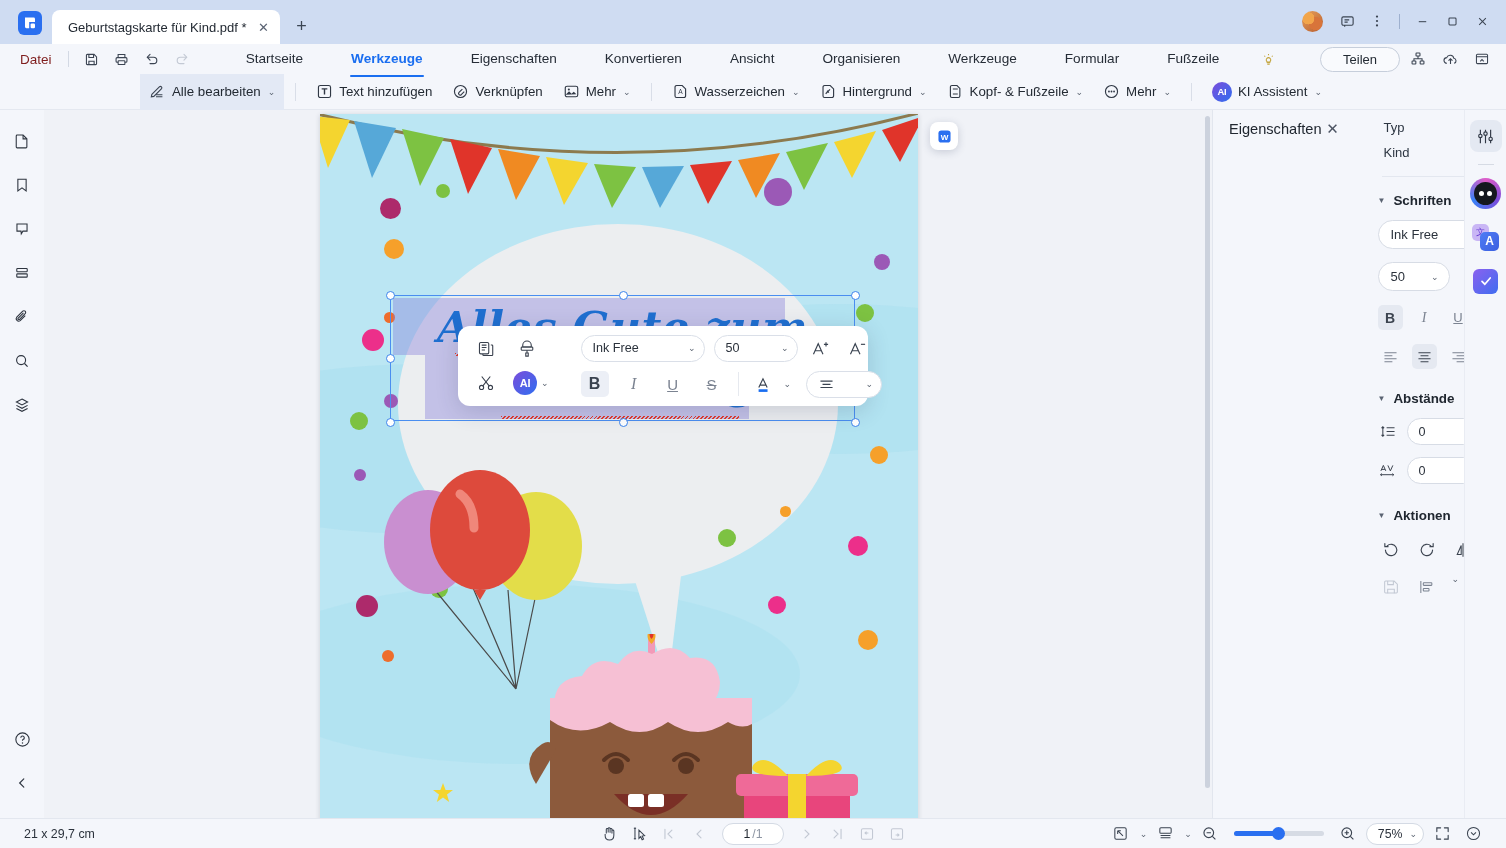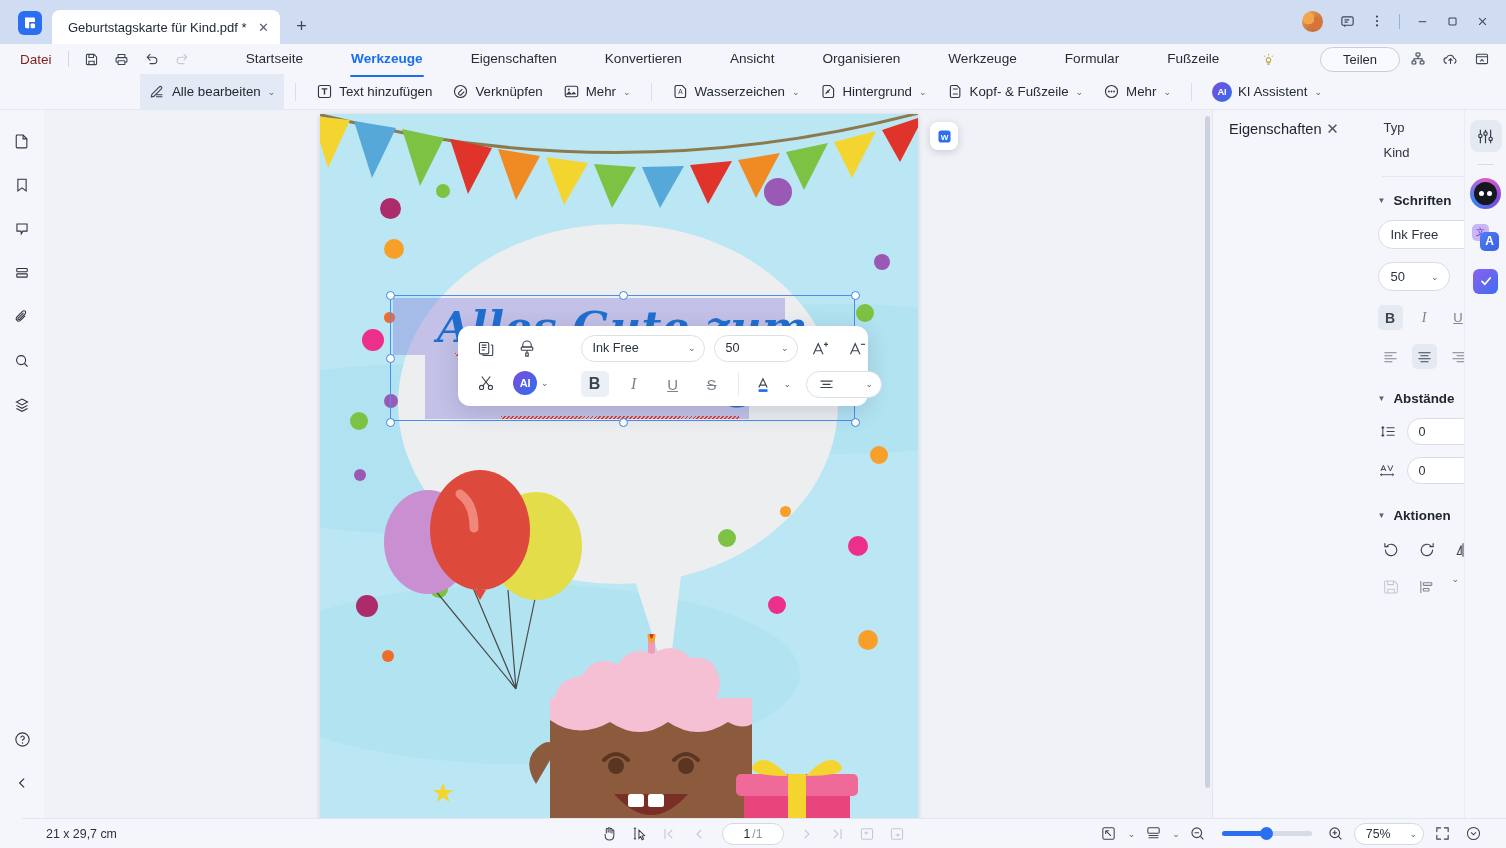--- a/index.html
+++ b/index.html
@@ -134,34 +134,34 @@
   .bot-circ { width:27px;height:27px;border-radius:50%; background:radial-gradient(circle at 50% 50%,#20242c 0 62%, transparent 63%); position:relative; display:flex;align-items:center;justify-content:center;}
   .bot-ring { position:absolute; inset:-2px; border-radius:50%; background:conic-gradient(#e05cc8,#7b4ddb,#3b82f6,#e05cc8); }
   .bot-in { position:relative; width:23px;height:23px;border-radius:50%;background:#15181f; display:flex;align-items:center;justify-content:center;gap:2.5px;}
   .bot-eye{width:5px;height:5px;border-radius:50%;background:#fff;}
   .tr-icon { position:relative; width:27px;height:27px;}
   .tr-back { position:absolute; left:0; top:0; width:17px;height:17px;border-radius:5px;background:#c9b6f5; display:flex;align-items:center;justify-content:center;font-size:9px;color:#6b3fd4;}
   .tr-front { position:absolute; right:0; bottom:0; width:19px;height:19px;border-radius:5px;background:linear-gradient(135deg,#4f7df5,#3b5fe0); color:#fff; font-size:12px; font-weight:bold; display:flex;align-items:center;justify-content:center;}
   .chk-icon { width:25px;height:25px;border-radius:6px;background:linear-gradient(135deg,#8b61ef,#3f6df0); color:#fff; display:flex;align-items:center;justify-content:center; }
 
   
-  .status { height:30px; background:#f4f6fb; border-top:1px solid #e3e7ef; display:flex; align-items:center; padding:0 20px; flex:0 0 30px; font-size:12.4px; color:#2b323c;margin-left:22px; }
+  .status { height:30px; background:#f4f6fb; border-top:1px solid #e3e7ef; display:flex; align-items:center; padding:0 20px; flex:0 0 30px; font-size:12.4px; color:#2b323c; }
   .st-dim { margin-left:4px; }
   .st-center { position:absolute; left:0; right:0; display:flex; align-items:center; justify-content:center; gap:4px; pointer-events:none;}
   .st-center > * { pointer-events:auto; }
   .sb { width:26px;height:22px;display:flex;align-items:center;justify-content:center;color:#3a4350;border-radius:4px;}
   .sb.dis { color:#c2c8d3; }
   .pagebox { border:1px solid #d4dae4; background:#fff; border-radius:12px; height:22px; min-width:62px; display:flex; align-items:center; justify-content:center; gap:2px; font-size:12.3px; margin:0 6px;}
   .pg-cur { color:#222931; }
   .pg-tot { color:#8d95a3; }
   .st-right { margin-left:auto; display:flex; align-items:center; gap:5px; }
   .zslider { width:90px; height:5px; border-radius:3px; background:#d6dbe4; position:relative; margin:0 6px;}
   .zfill { position:absolute; left:0; top:0; height:5px; width:44px; border-radius:3px; background:#2a6ff0;}
   .zknob { position:absolute; left:38px; top:-4px; width:13px;height:13px;border-radius:50%;background:#2a6ff0;}
-  .zoombox { border:1px solid #d4dae4;background:#fff;border-radius:12px;height:22px;display:flex;align-items:center;padding:0 6px 0 11px;font-size:12.3px;gap:18px;}
+  .zoombox { border:1px solid #d4dae4;background:#fff;border-radius:12px;height:22px;display:flex;align-items:center;padding:0 6px 0 11px;font-size:12.3px;gap:6px;}
   svg { display:block; }
 </style>
 </head>
 <body>
 
 <div class="app">
 
   <div class="titlebar">
     <div class="logo">
       <svg width="14" height="14" viewBox="0 0 14 14">

